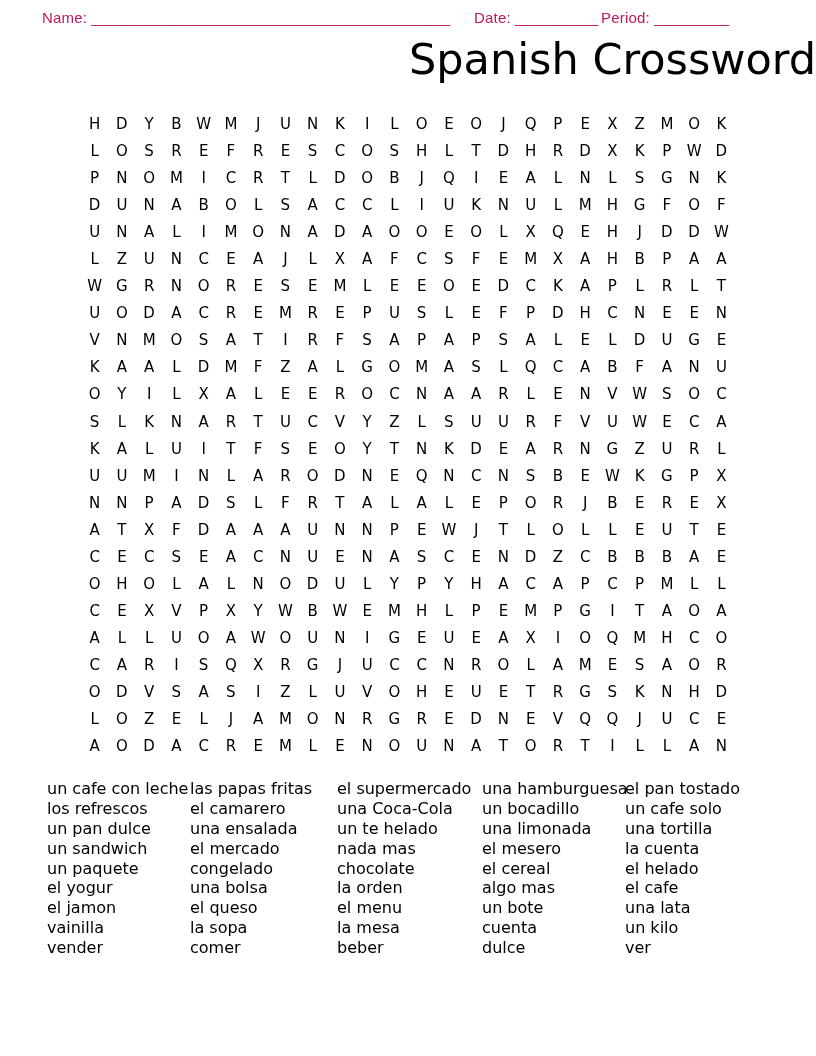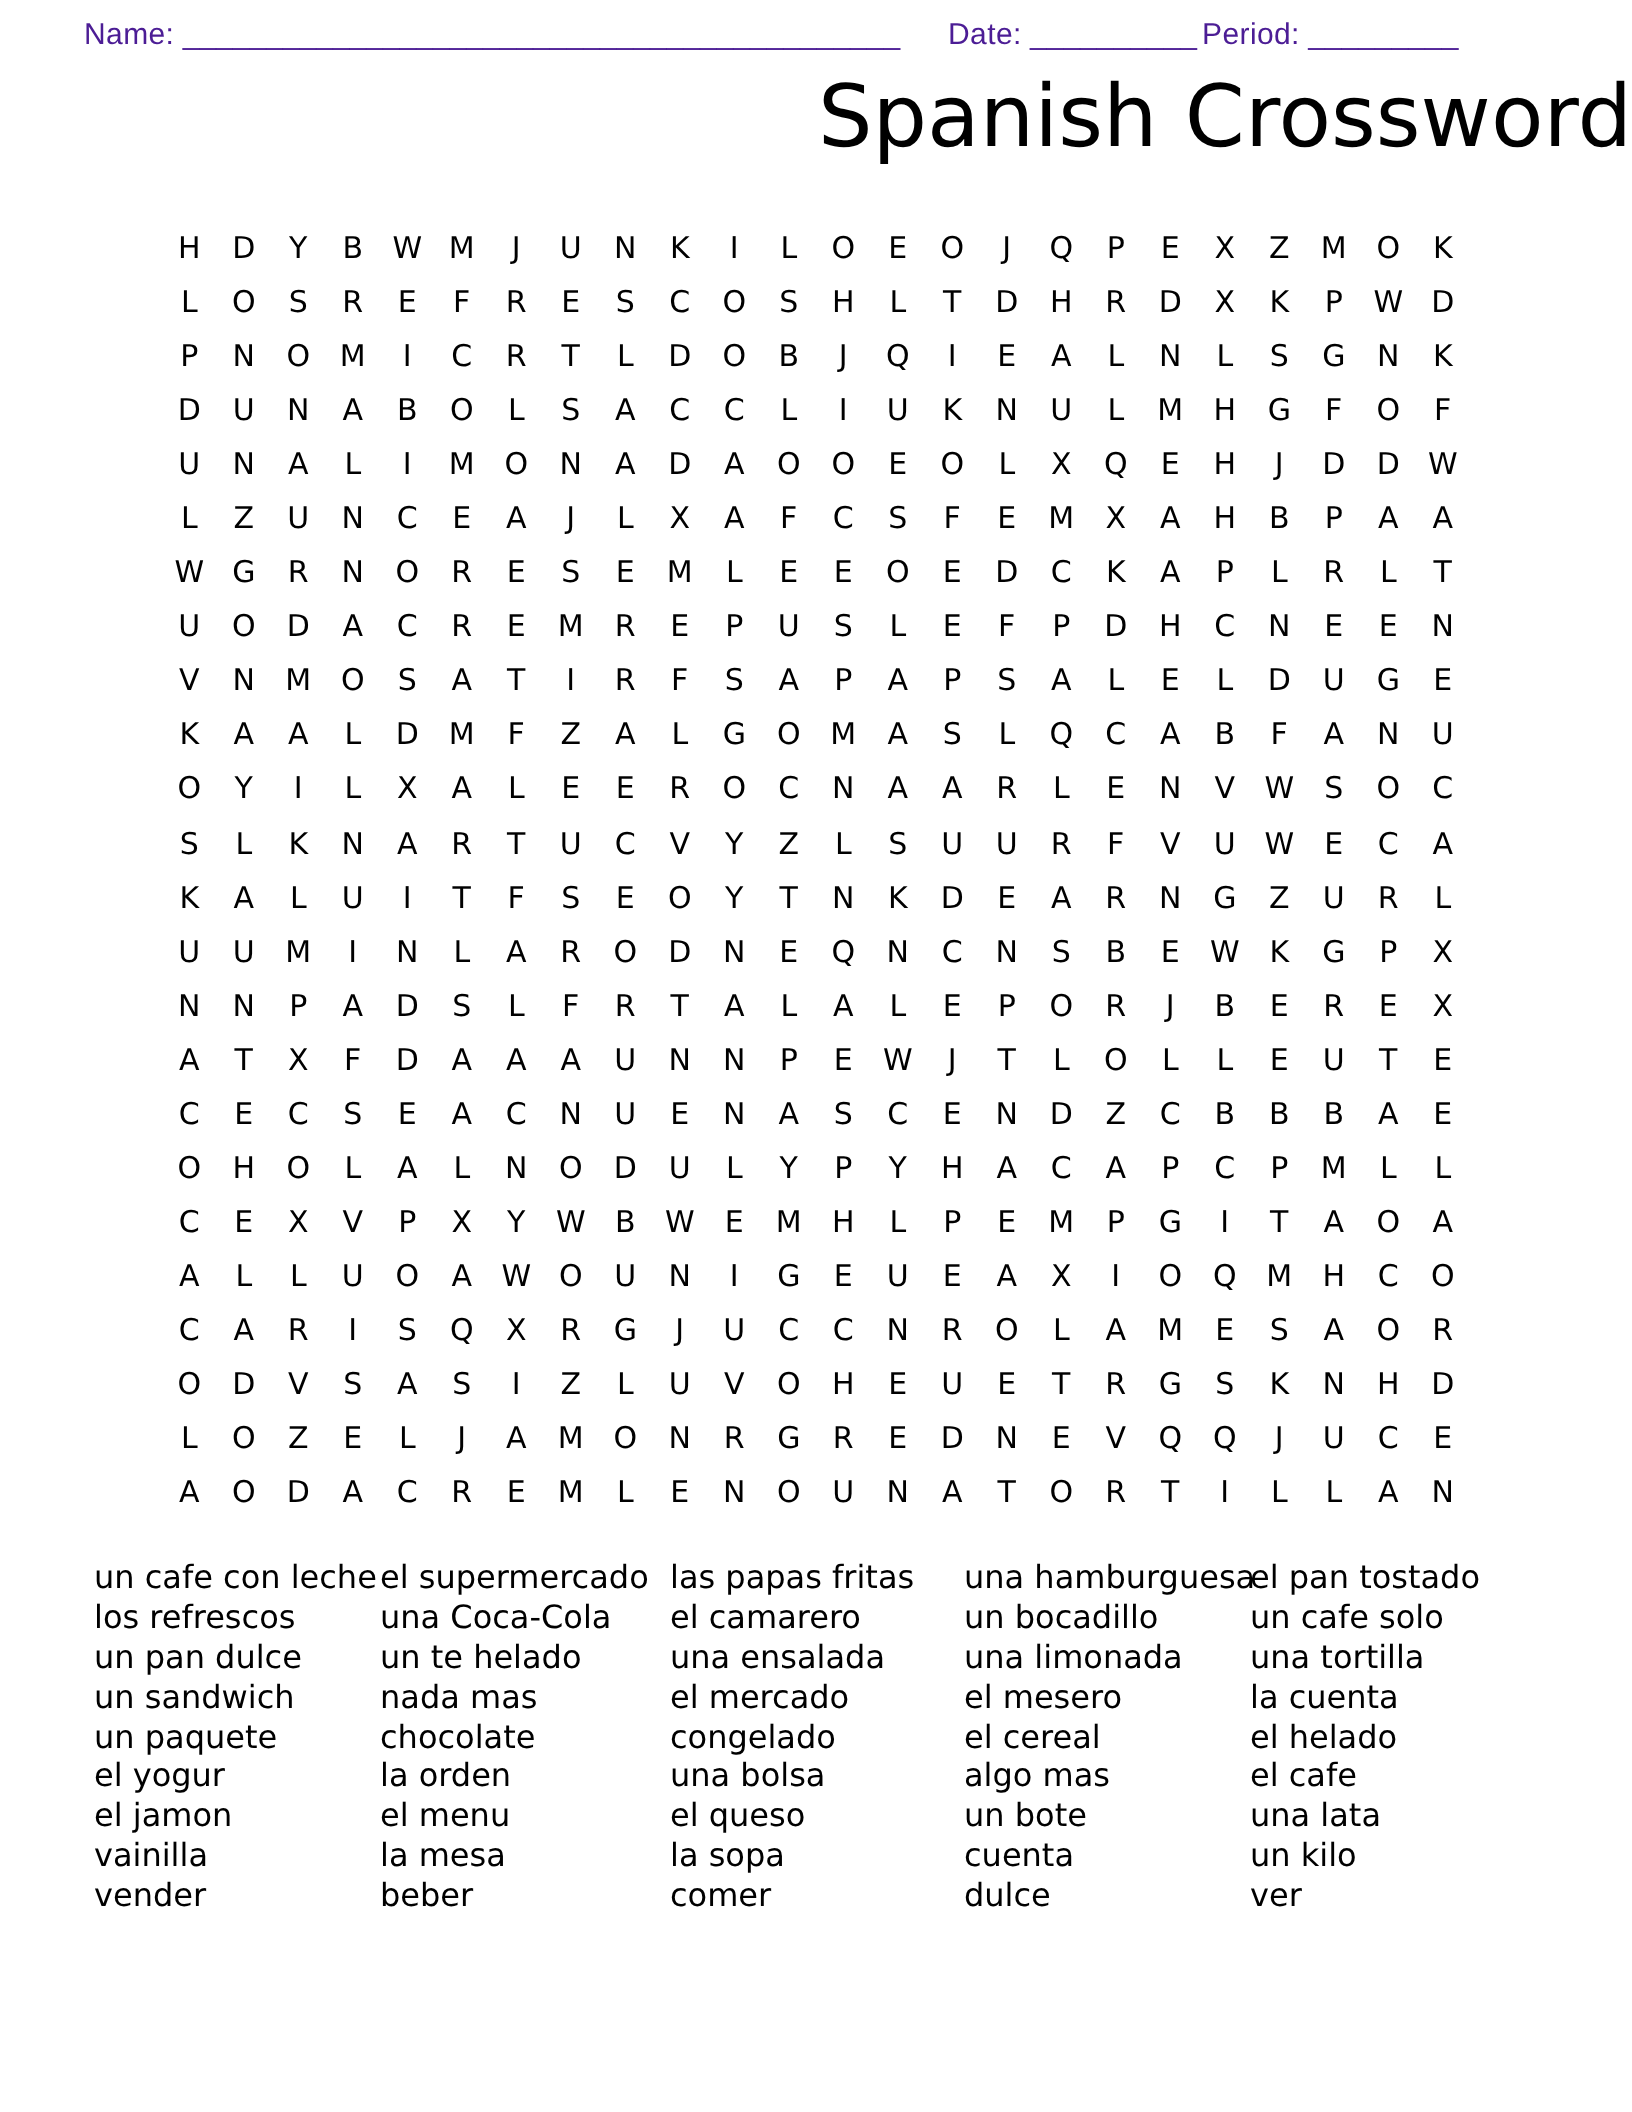--- a/index.html
+++ b/index.html
@@ -15,21 +15,21 @@
 
   
   .sheet-header {
     position: absolute;
     top: 9px;
     left: 0;
     width: 816px;
     height: 24px;
     font-family: "Liberation Sans", sans-serif;
     font-size: 15px;
-    color: #4c1d95;
+    color: #be185d;
     white-space: nowrap;
   }
   .hdr-name   { position: absolute; left: 42px;  top: 0; }
   .hdr-date   { position: absolute; left: 474px; top: 0; }
   .hdr-period { position: absolute; left: 601px; top: 0; }
   .hdr-label  { letter-spacing: 0.2px; }
   .hdr-blank  { letter-spacing: 0; }
 
   
   .puzzle-title {
@@ -685,41 +685,41 @@
       <div class="word-item">un cafe con leche</div>
       <div class="word-item">los refrescos</div>
       <div class="word-item">un pan dulce</div>
       <div class="word-item">un sandwich</div>
       <div class="word-item">un paquete</div>
       <div class="word-item">el yogur</div>
       <div class="word-item">el jamon</div>
       <div class="word-item">vainilla</div>
       <div class="word-item">vender</div>
     </div>
+    <div class="word-col word-col-3">
+      <div class="word-item">las papas fritas</div>
+      <div class="word-item">el camarero</div>
+      <div class="word-item">una ensalada</div>
+      <div class="word-item">el mercado</div>
+      <div class="word-item">congelado</div>
+      <div class="word-item">una bolsa</div>
+      <div class="word-item">el queso</div>
+      <div class="word-item">la sopa</div>
+      <div class="word-item">comer</div>
+    </div>
     <div class="word-col word-col-2">
       <div class="word-item">el supermercado</div>
       <div class="word-item">una Coca-Cola</div>
       <div class="word-item">un te helado</div>
       <div class="word-item">nada mas</div>
       <div class="word-item">chocolate</div>
       <div class="word-item">la orden</div>
       <div class="word-item">el menu</div>
       <div class="word-item">la mesa</div>
       <div class="word-item">beber</div>
-    </div>
-    <div class="word-col word-col-3">
-      <div class="word-item">las papas fritas</div>
-      <div class="word-item">el camarero</div>
-      <div class="word-item">una ensalada</div>
-      <div class="word-item">el mercado</div>
-      <div class="word-item">congelado</div>
-      <div class="word-item">una bolsa</div>
-      <div class="word-item">el queso</div>
-      <div class="word-item">la sopa</div>
-      <div class="word-item">comer</div>
     </div>
     <div class="word-col word-col-4">
       <div class="word-item">una hamburguesa</div>
       <div class="word-item">un bocadillo</div>
       <div class="word-item">una limonada</div>
       <div class="word-item">el mesero</div>
       <div class="word-item">el cereal</div>
       <div class="word-item">algo mas</div>
       <div class="word-item">un bote</div>
       <div class="word-item">cuenta</div>

